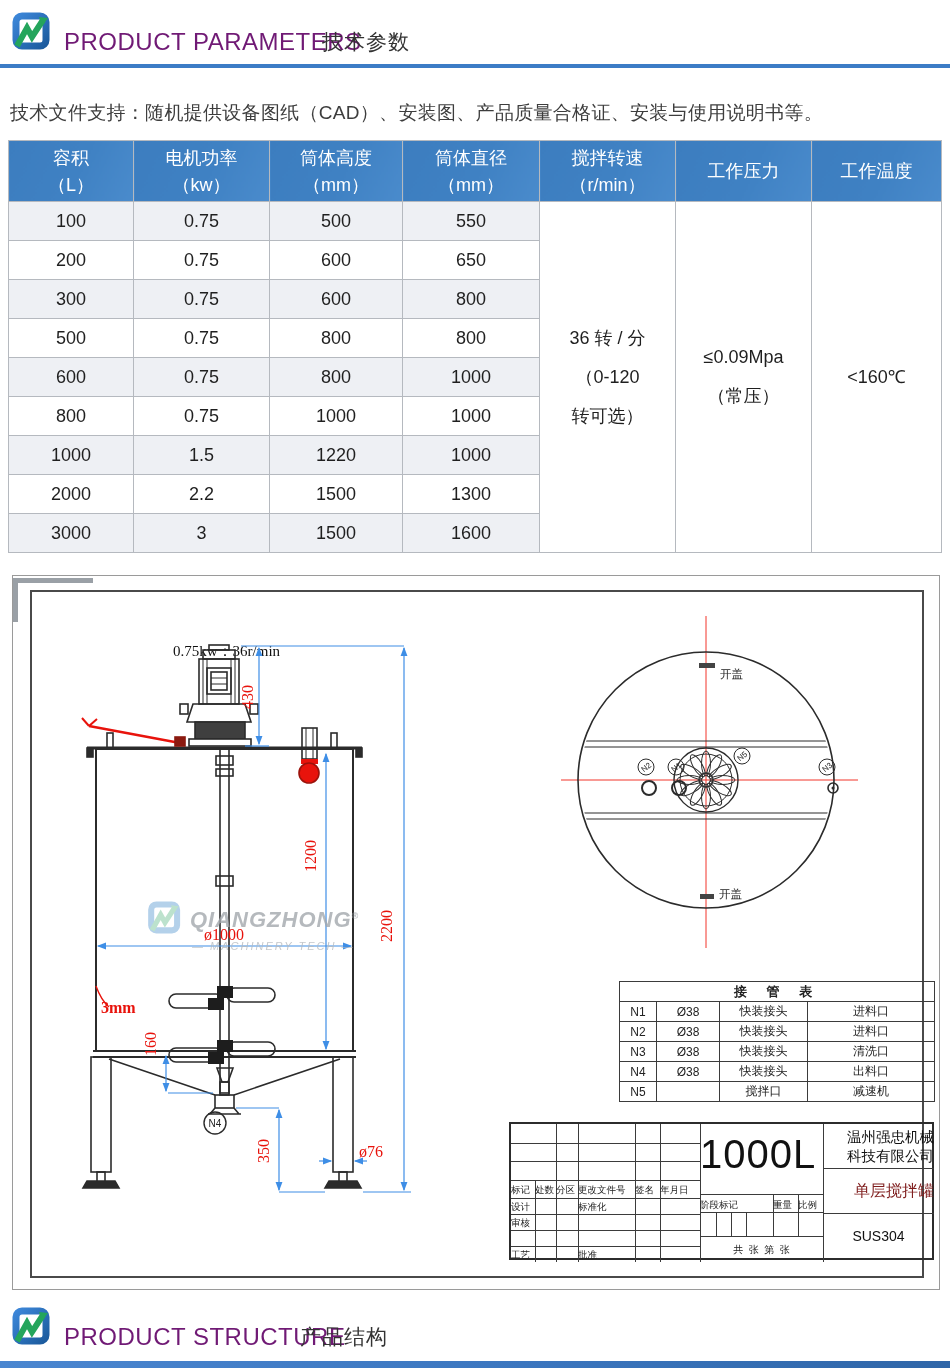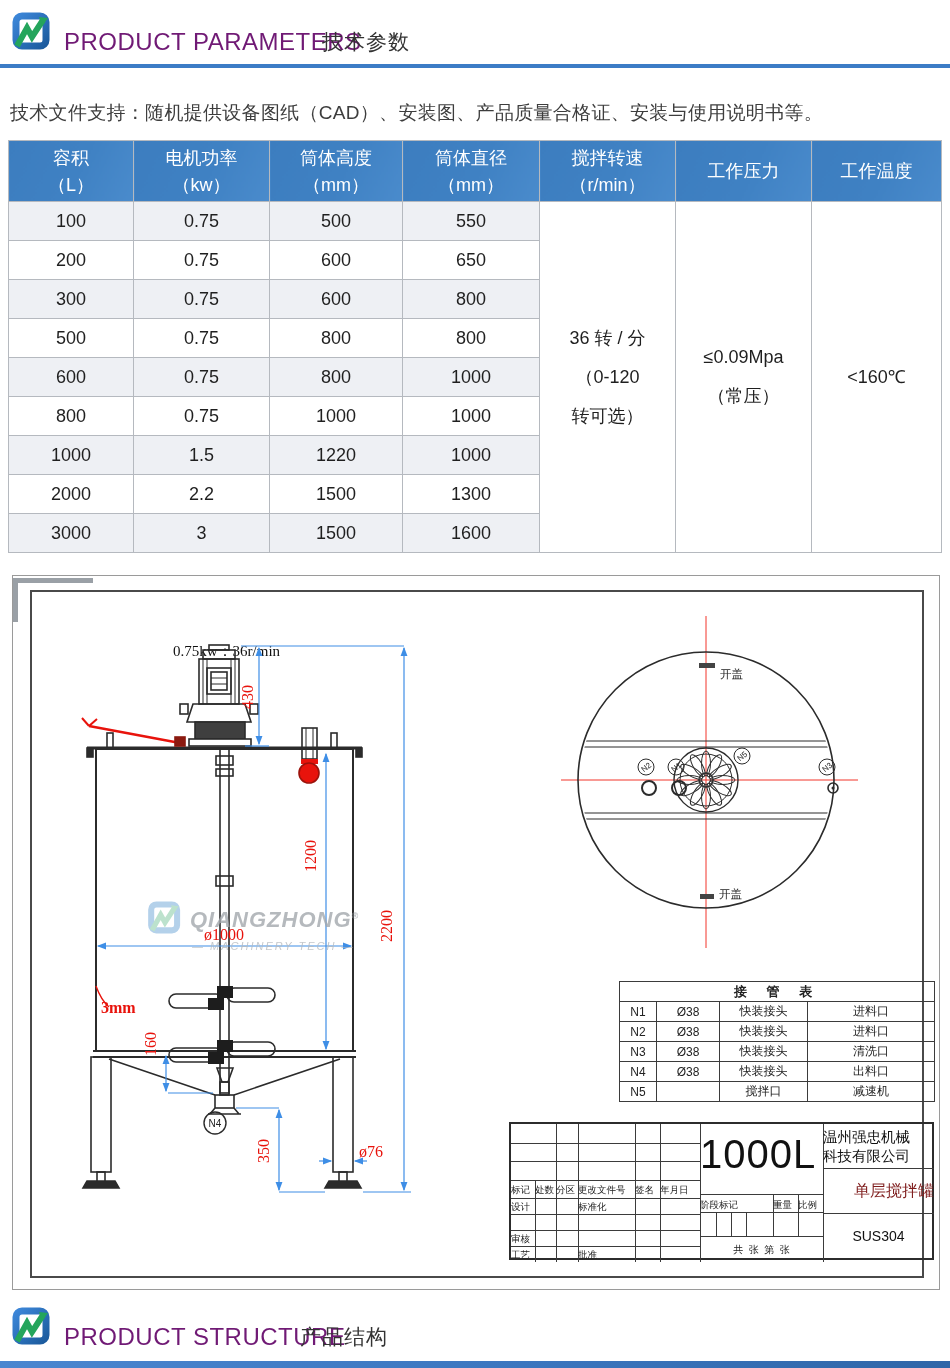--- a/index.html
+++ b/index.html
@@ -50,21 +50,21 @@
 
   
   #tblock{position:absolute;left:496px;top:546px;width:425px;height:138px;border:2px solid #2c2c2c;
           font-size:9.5px;color:#222;box-sizing:border-box;}
   #tblock .vl,#tblock .hl{position:absolute;background:#3b3b3b;}
   #tblock .vl{width:1px;}
   #tblock .hl{height:1px;}
   #tblock .lbl{position:absolute;line-height:1;}
   #tblock .cap{position:absolute;left:189px;top:8px;width:123px;
                font-size:40px;letter-spacing:1px;color:#111;}
-  #tblock .company{position:absolute;left:312px;top:4px;width:111px;text-align:left;
+  #tblock .company{position:absolute;left:312px;top:4px;width:111px;text-align:right;
                    font-size:14.5px;line-height:19px;color:#111;}
   #tblock .product{position:absolute;left:312px;top:57px;width:111px;text-align:right;font-size:16px;color:#7f1d1d;}
   #tblock .material{position:absolute;left:312px;top:104px;width:111px;text-align:center;font-size:14px;color:#111;}
   #tblock .sheetinfo{position:absolute;left:189px;top:119px;width:123px;text-align:center;
                      font-size:10px;white-space:pre;}
 
   
   #footer-bar{position:absolute;left:0;bottom:0;width:100%;height:7px;
               background:linear-gradient(90deg,#4a86d0 0%,#3b76bf 55%,#2f66a8 100%);}
 </style>
@@ -465,21 +465,21 @@
 
     <span class="lbl" style="left:0;top:61px;width:24px">标记</span>
     <span class="lbl" style="left:24px;top:61px;width:21px">处数</span>
     <span class="lbl" style="left:45px;top:61px;width:22px">分区</span>
     <span class="lbl" style="left:67px;top:61px;width:57px">更改文件号</span>
     <span class="lbl" style="left:124px;top:61px;width:25px">签名</span>
     <span class="lbl" style="left:149px;top:61px;width:40px">年月日</span>
 
     <span class="lbl" style="left:0;top:78px;width:24px">设计</span>
     <span class="lbl" style="left:67px;top:78px;width:57px">标准化</span>
-    <span class="lbl" style="left:0;top:110px;width:24px">审核</span>
+    <span class="lbl" style="left:0;top:94px;width:24px">审核</span>
     <span class="lbl" style="left:0;top:126px;width:24px">工艺</span>
     <span class="lbl" style="left:67px;top:126px;width:57px">批准</span>
 
     <div class="cap">1000L</div>
     <span class="lbl" style="left:189px;top:76px;width:73px">阶段标记</span>
     <span class="lbl" style="left:262px;top:76px;width:25px">重量</span>
     <span class="lbl" style="left:287px;top:76px;width:25px">比例</span>
     <div class="sheetinfo">共  张  第  张</div>
 
     <div class="company">

